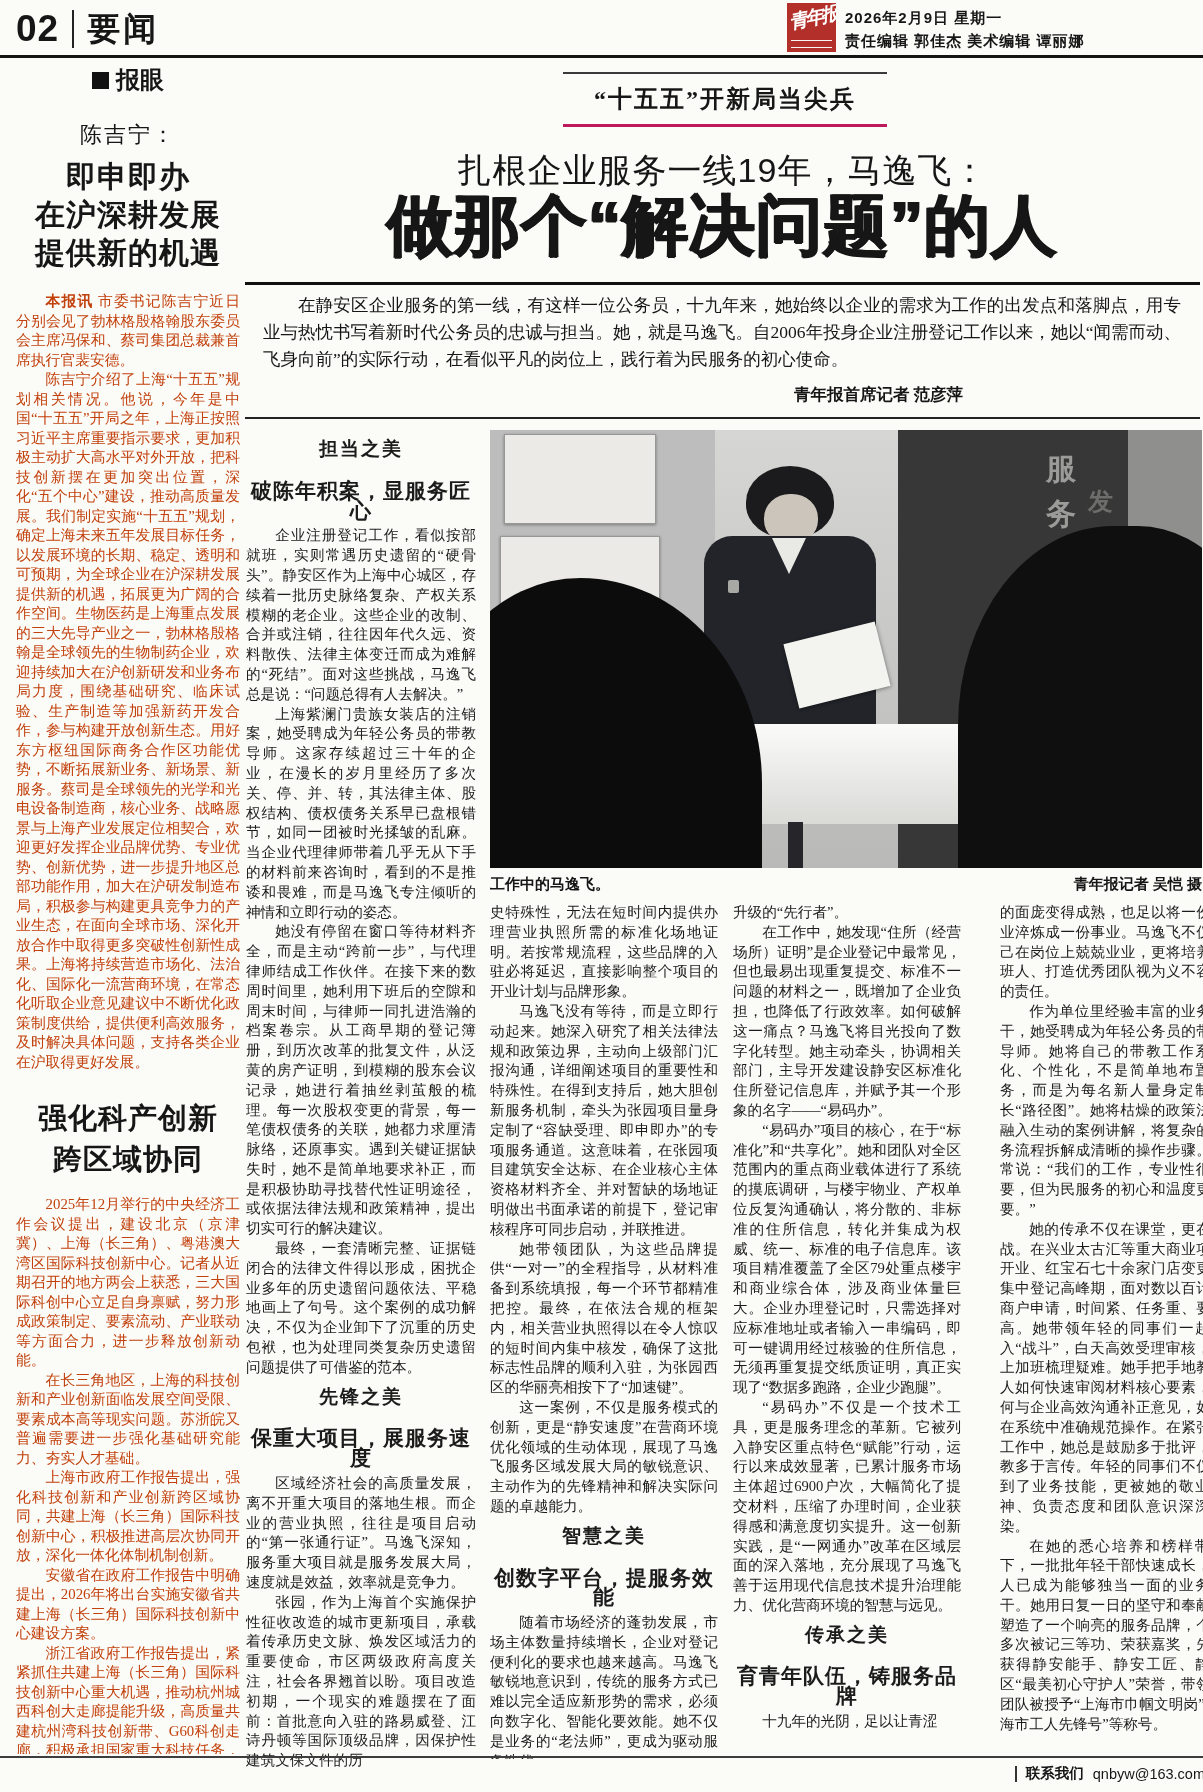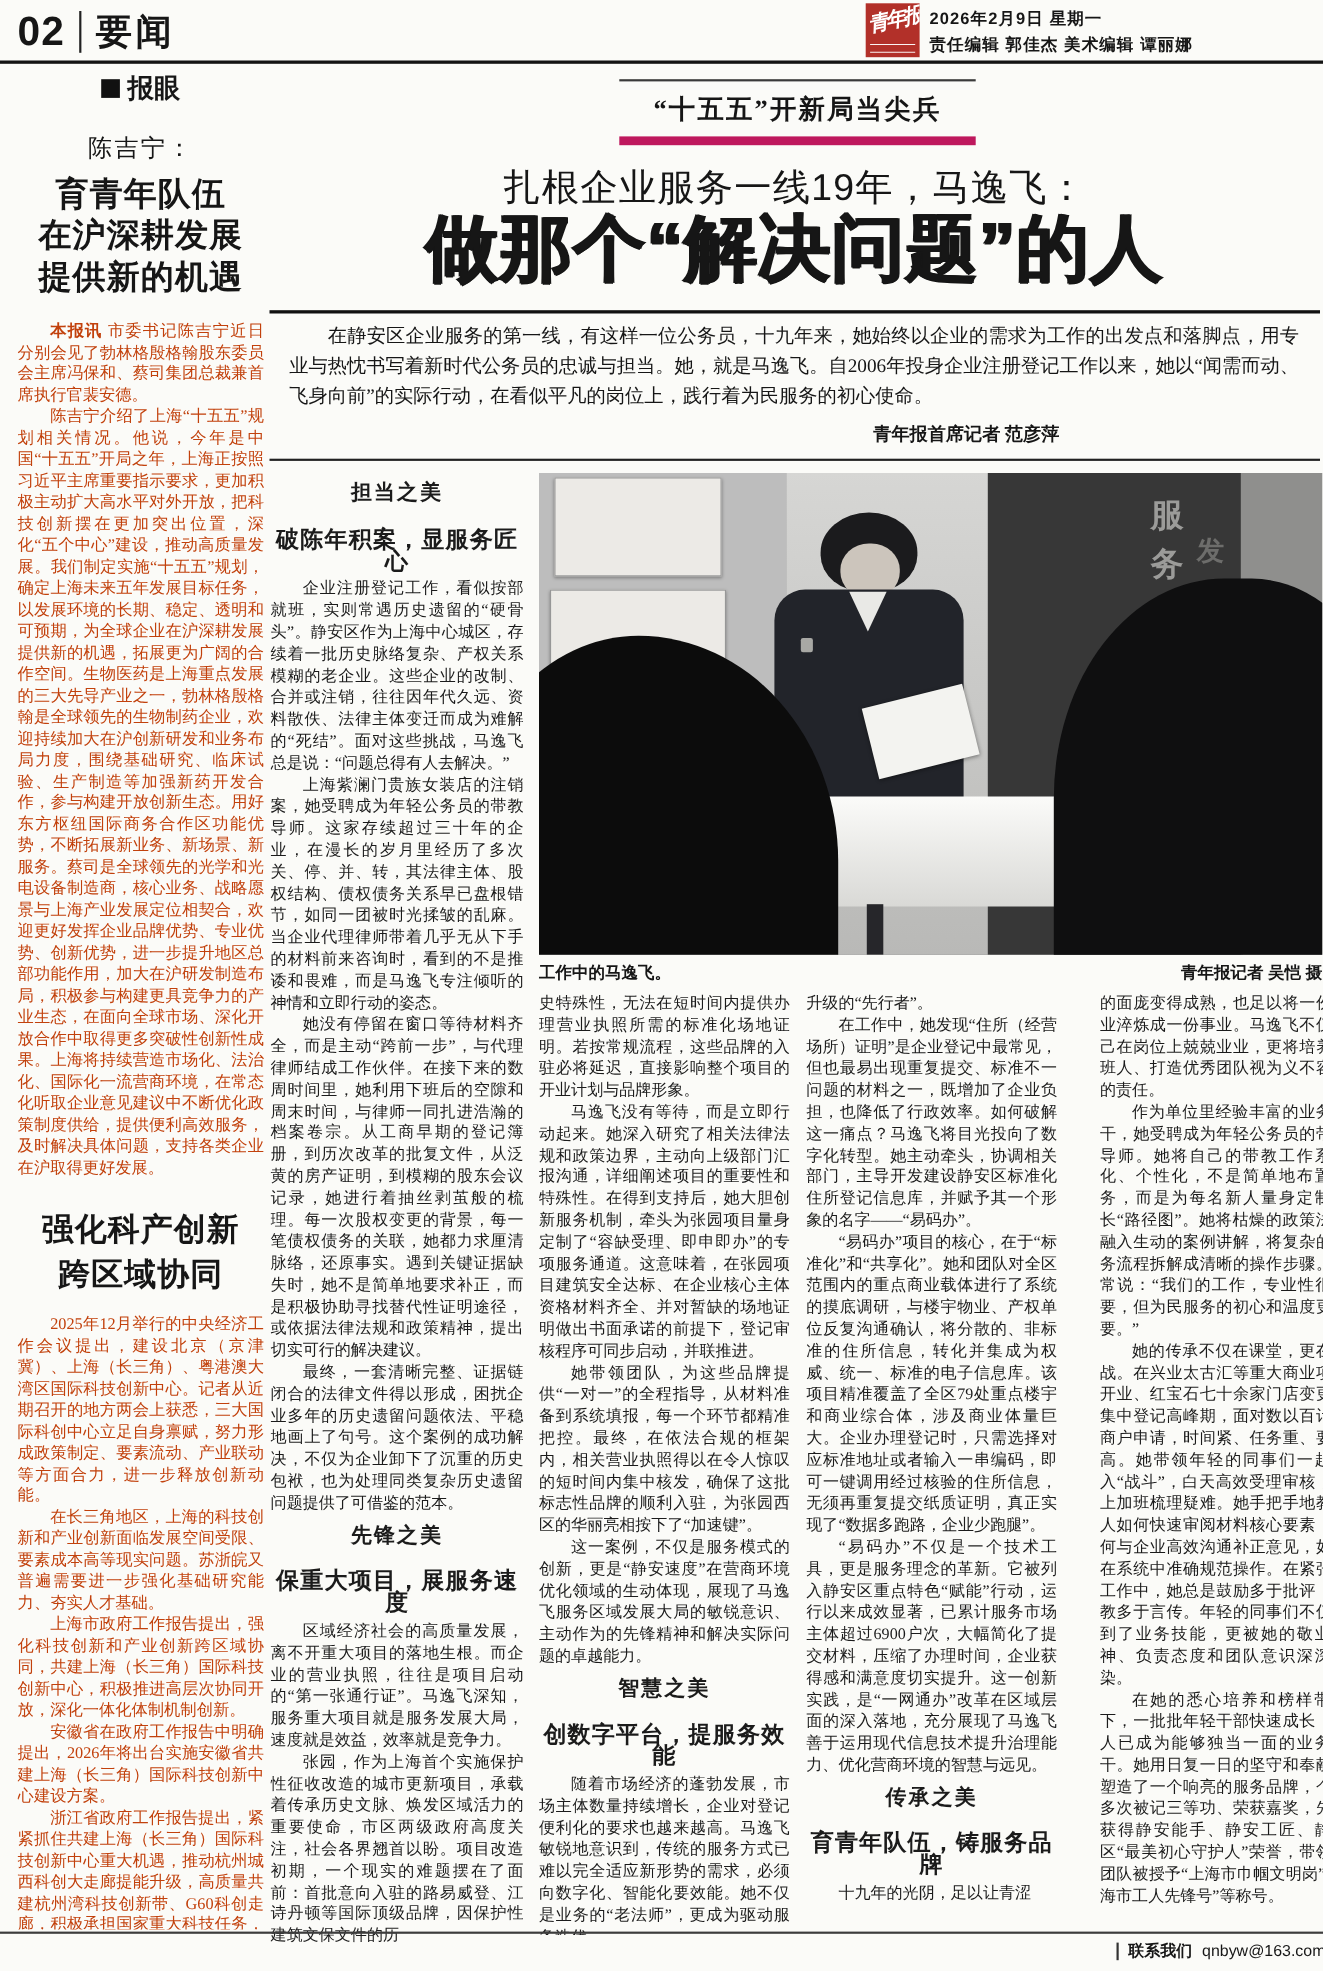--- a/index.html
+++ b/index.html
@@ -29,21 +29,21 @@
   .side-hl{text-align:center;font-family:"Liberation Sans",sans-serif;font-weight:800;
            font-size:30px;line-height:1.27;margin-top:8px;letter-spacing:1px;}
   .side-body{margin-top:20px;font-size:14.8px;line-height:19.5px;text-align:justify;color:#c2410c;}
   .side-body p{margin:0;text-indent:2em;}
   .side-sec{text-align:center;font-family:"Liberation Sans",sans-serif;font-weight:700;
             font-size:29px;line-height:1.4;margin:26px 0 16px;letter-spacing:1px;}
   .lead-in{font-weight:700;}
 
   
   .banner{position:absolute;left:563px;top:72px;width:324px;text-align:center;
-          border-top:2px solid #3a3a3a;border-bottom:8px solid #be185d;padding:9px 0;
+          border-top:2px solid #3a3a3a;border-bottom:3px solid #be185d;padding:9px 0;
           font-weight:700;font-size:24px;letter-spacing:2px;}
   .kicker{position:absolute;left:245px;top:148px;width:955px;text-align:center;
           font-family:"Liberation Sans",sans-serif;font-size:34px;letter-spacing:1px;}
   .headline{position:absolute;left:245px;top:192px;width:955px;text-align:center;
             font-family:"Liberation Sans",sans-serif;font-weight:900;font-size:66px;line-height:1;
             letter-spacing:1px;text-shadow:1.3px 0 currentColor,-1.3px 0 currentColor,0 1px currentColor;}
   .rule-a{position:absolute;left:245px;top:282px;width:955px;height:3px;background:#111;}
   .lead{position:absolute;left:263px;top:292px;width:918px;font-size:17.5px;line-height:27px;
         text-align:justify;text-indent:2em;}
   .lead-byline{position:absolute;right:250px;top:384px;font-weight:700;font-size:16.5px;}
@@ -127,21 +127,21 @@
   </div>
   <div class="top-rule"></div>
 
   <div class="sidebar">
     <div class="baoyan">
       <span class="sq"></span>
       <span>报眼</span>
     </div>
     <div class="speaker">陈吉宁：</div>
     <div class="side-hl">
-      <div>育青年队伍</div>
+      <div>即申即办</div>
       <div>在沪深耕发展</div>
       <div>提供新的机遇</div>
     </div>
     <div class="side-body">
         <p><b class="lead-in">本报讯  </b>市委书记陈吉宁近日分别会见了勃林格殷格翰股东委员会主席冯保和、蔡司集团总裁兼首席执行官裴安德。</p>
         <p>陈吉宁介绍了上海“十五五”规划相关情况。他说，今年是中国“十五五”开局之年，上海正按照习近平主席重要指示要求，更加积极主动扩大高水平对外开放，把科技创新摆在更加突出位置，深化“五个中心”建设，推动高质量发展。我们制定实施“十五五”规划，确定上海未来五年发展目标任务，以发展环境的长期、稳定、透明和可预期，为全球企业在沪深耕发展提供新的机遇，拓展更为广阔的合作空间。生物医药是上海重点发展的三大先导产业之一，勃林格殷格翰是全球领先的生物制药企业，欢迎持续加大在沪创新研发和业务布局力度，围绕基础研究、临床试验、生产制造等加强新药开发合作，参与构建开放创新生态。用好东方枢纽国际商务合作区功能优势，不断拓展新业务、新场景、新服务。蔡司是全球领先的光学和光电设备制造商，核心业务、战略愿景与上海产业发展定位相契合，欢迎更好发挥企业品牌优势、专业优势、创新优势，进一步提升地区总部功能作用，加大在沪研发制造布局，积极参与构建更具竞争力的产业生态，在面向全球市场、深化开放合作中取得更多突破性创新性成果。上海将持续营造市场化、法治化、国际化一流营商环境，在常态化听取企业意见建议中不断优化政策制度供给，提供便利高效服务，及时解决具体问题，支持各类企业在沪取得更好发展。</p>
       </div>
     <div class="side-sec">
       <div>强化科产创新</div>
       <div>跨区域协同</div>

